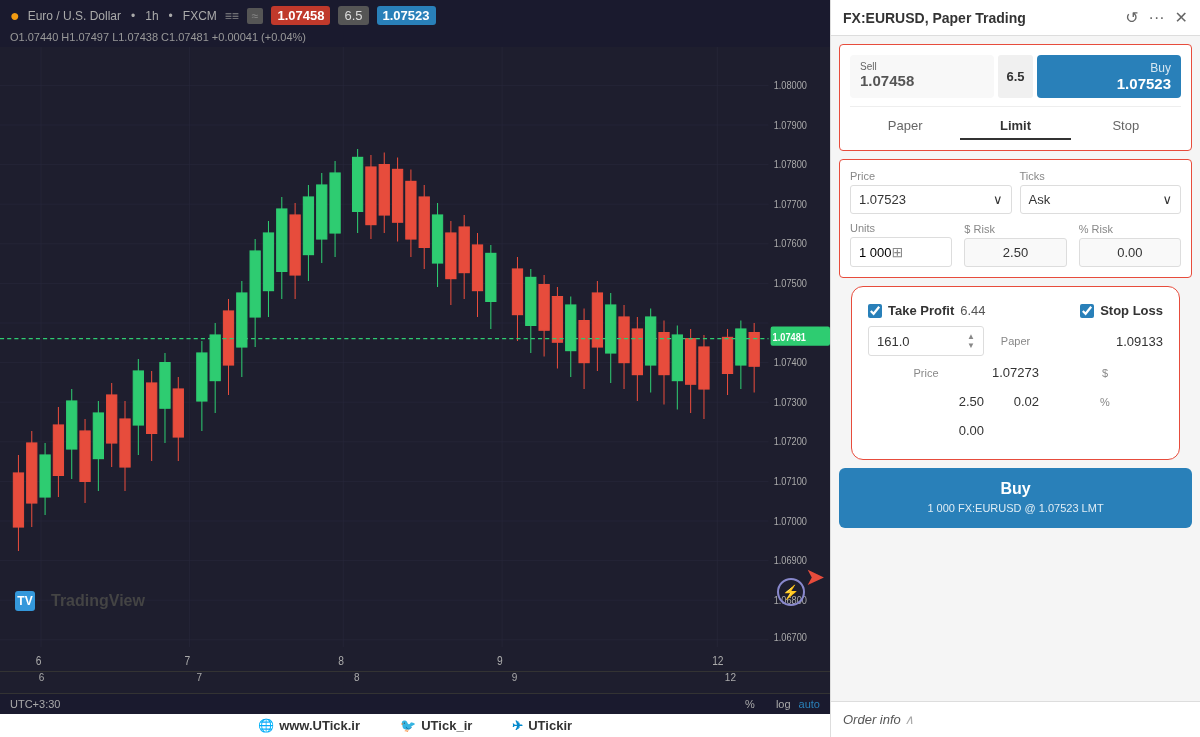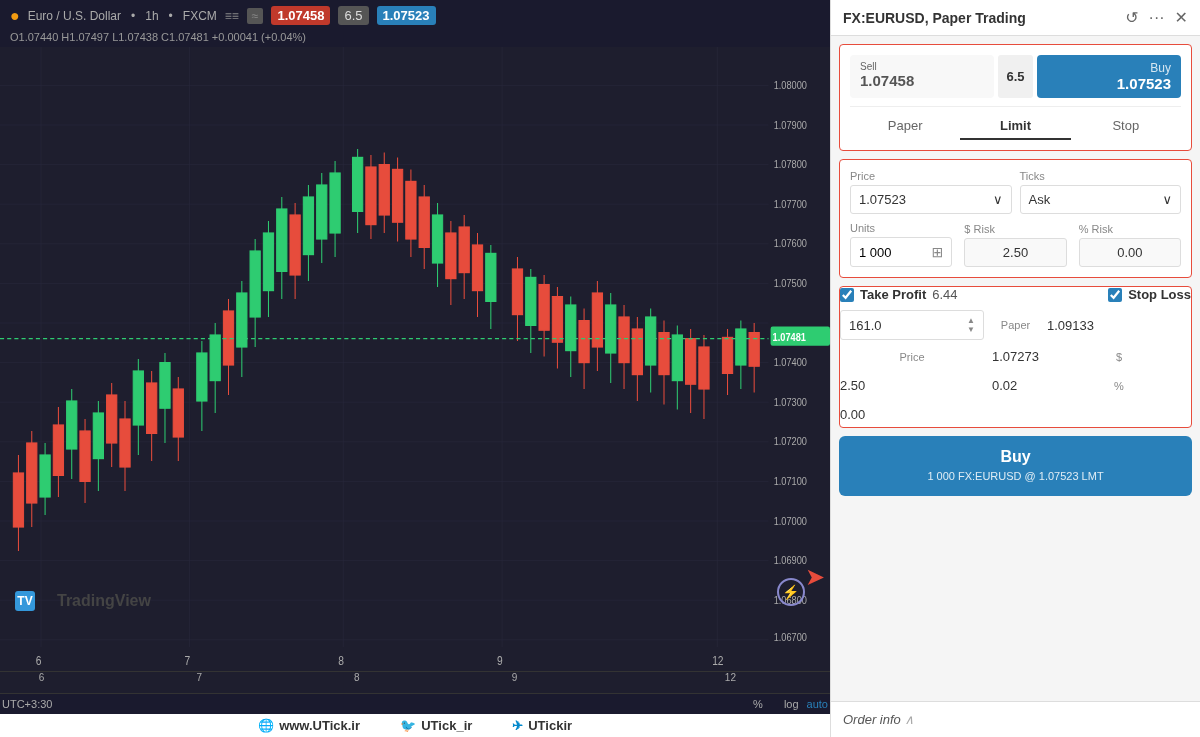--- a/index.html
+++ b/index.html
@@ -69,40 +69,40 @@
       position: relative;
       overflow: hidden;
     }
 
     .chart-svg {
       width: 100%;
       height: 100%;
     }
 
     .chart-footer {
-      padding: 4px 2px;
+      padding: 4px 10px;
       display: flex;
       align-items: center;
       justify-content: space-between;
       color: #aaa;
       font-size: 11px;
       background: #1a1a2e;
       border-top: 1px solid #333;
     }
 
     .watermark {
       position: absolute;
       bottom: 60px;
       left: 15px;
       color: #444;
       font-size: 16px;
       font-weight: bold;
       display: flex;
       align-items: center;
-      gap: 22px;
+      gap: 16px;
     }
 
     .watermark-icon {
       width: 20px;
       height: 20px;
       background: #3498db;
       border-radius: 3px;
       display: flex;
       align-items: center;
       justify-content: center;
@@ -304,21 +304,21 @@
     }
 
     .units-input {
       flex: 1.2;
       border: 1px solid #ddd;
       border-radius: 3px;
       padding: 6px 8px;
       font-size: 13px;
       display: flex;
       align-items: center;
-      justify-content: space-between;
+      justify-content: flex-start;
     }
 
     .calc-icon {
       color: #888;
       font-size: 14px;
     }
 
     .risk-value {
       flex: 1;
       background: #f9f9f9;
@@ -327,23 +327,23 @@
       padding: 6px 8px;
       font-size: 13px;
       color: #333;
       text-align: center;
     }
 
     
     .tpsl-section {
       background: white;
       border: 1.5px solid #e74c3c;
-      border-radius: 4px;
-      margin: 0 8px 8px;
-      padding: 0;
+      border-radius: 12px;
+      margin: 0 20px 8px;
+      padding: 16px;
     }
 
     .tpsl-header {
       display: flex;
       align-items: center;
       justify-content: space-between;
       margin-bottom: 8px;
     }
 
     .tpsl-left {
@@ -405,20 +405,21 @@
     .tpsl-separator {
       text-align: center;
       font-size: 11px;
       color: #888;
     }
 
     .tpsl-static {
       font-size: 13px;
       color: #333;
       padding: 5px 0;
+      text-align: right;
     }
 
     
     .buy-button {
       background: #2980b9;
       color: white;
       border: none;
       border-radius: 6px;
       padding: 12px;
       margin: 0 8px 8px;

